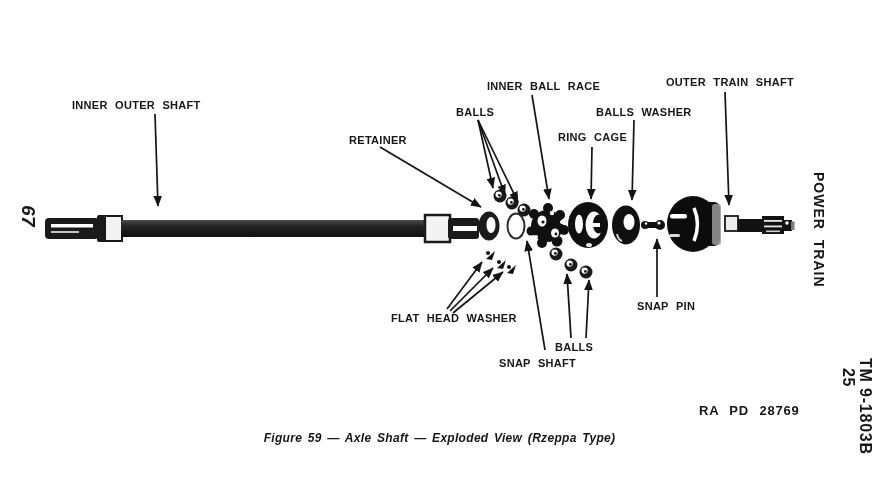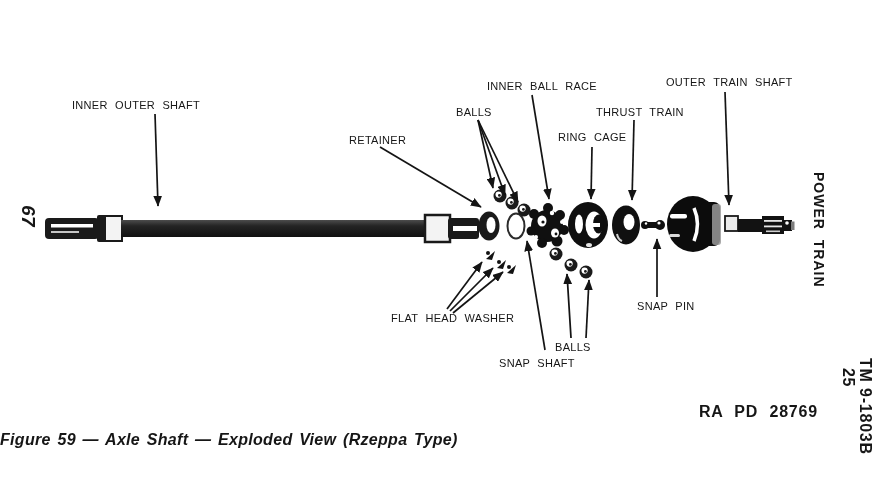--- a/index.html
+++ b/index.html
@@ -7,40 +7,41 @@
     position:relative;
     width:879px;height:492px;
     background:#ffffff;
     overflow:hidden;
     font-family:"Liberation Sans","DejaVu Sans",sans-serif;
     color:#141414;
   }
   .art{position:absolute;left:0;top:0;}
   .part-label{
     position:absolute;
-    font-weight:normal;
+    font-weight:bold;
     font-size:11px;
     line-height:1;
     letter-spacing:.3px;
     word-spacing:4px;
     white-space:nowrap;
     color:#161616;
   }
   .credit{
     position:absolute;
     left:699px;top:403px;
-    font-weight:bold;font-size:16px;
+    font-weight:bold;font-size:13px;
     letter-spacing:.8px;word-spacing:6px;
     white-space:nowrap;color:#161616;text-align:center;
   }
   .caption{
     position:absolute;
     left:0;right:0;top:431px;
+    text-align:center;
     font-weight:bold;font-style:italic;
-    font-size:16px;letter-spacing:.3px;word-spacing:2px;
+    font-size:12px;letter-spacing:.3px;word-spacing:2px;
     color:#161616;
   }
   .rot{
     position:absolute;
     transform-origin:0 0;
     transform:rotate(90deg);
     font-weight:bold;
     white-space:nowrap;
     color:#161616;
   }
@@ -207,21 +208,21 @@
       <line x1="571" y1="338" x2="567" y2="274" marker-end="url(#ah)"></line>
       <line x1="586" y1="338" x2="589" y2="280" marker-end="url(#ah)"></line>
     </g>
   </svg>
 
   <div class="part-label" style="left:72px;top:100px">INNER OUTER SHAFT</div>
   <div class="part-label" style="left:349px;top:135px">RETAINER</div>
   <div class="part-label" style="left:456px;top:107px">BALLS</div>
   <div class="part-label" style="left:487px;top:81px">INNER BALL RACE</div>
   <div class="part-label" style="left:558px;top:132px">RING CAGE</div>
-  <div class="part-label" style="left:596px;top:107px">THRUST TRAIN</div>
+  <div class="part-label" style="left:596px;top:107px">BALLS WASHER</div>
   <div class="part-label" style="left:666px;top:77px">OUTER TRAIN SHAFT</div>
   <div class="part-label" style="left:637px;top:301px">SNAP PIN</div>
   <div class="part-label" style="left:391px;top:313px">FLAT HEAD WASHER</div>
   <div class="part-label" style="left:499px;top:358px">SNAP SHAFT</div>
   <div class="part-label" style="left:555px;top:342px">BALLS</div>
 
   <div class="credit">RA PD 28769</div>
   <div class="caption">Figure 59 — Axle Shaft — Exploded View (Rzeppa Type)</div>
   <div class="rot power-train">POWER TRAIN</div>
   <div class="rot tm-number">TM 9-1803B</div>

